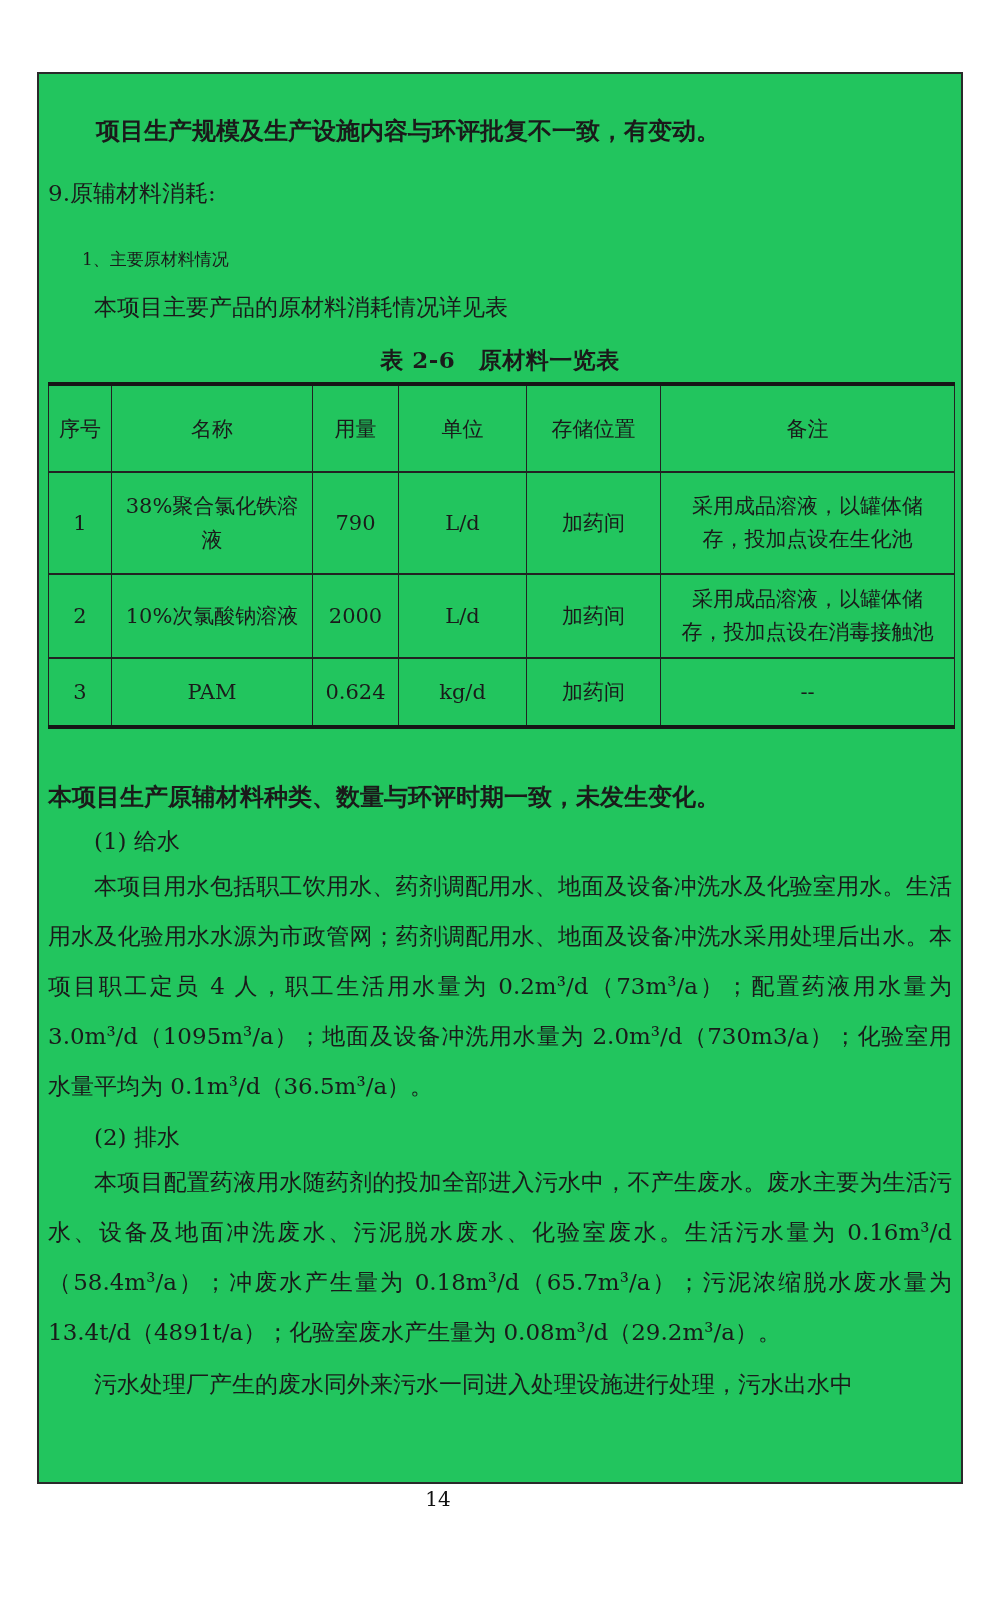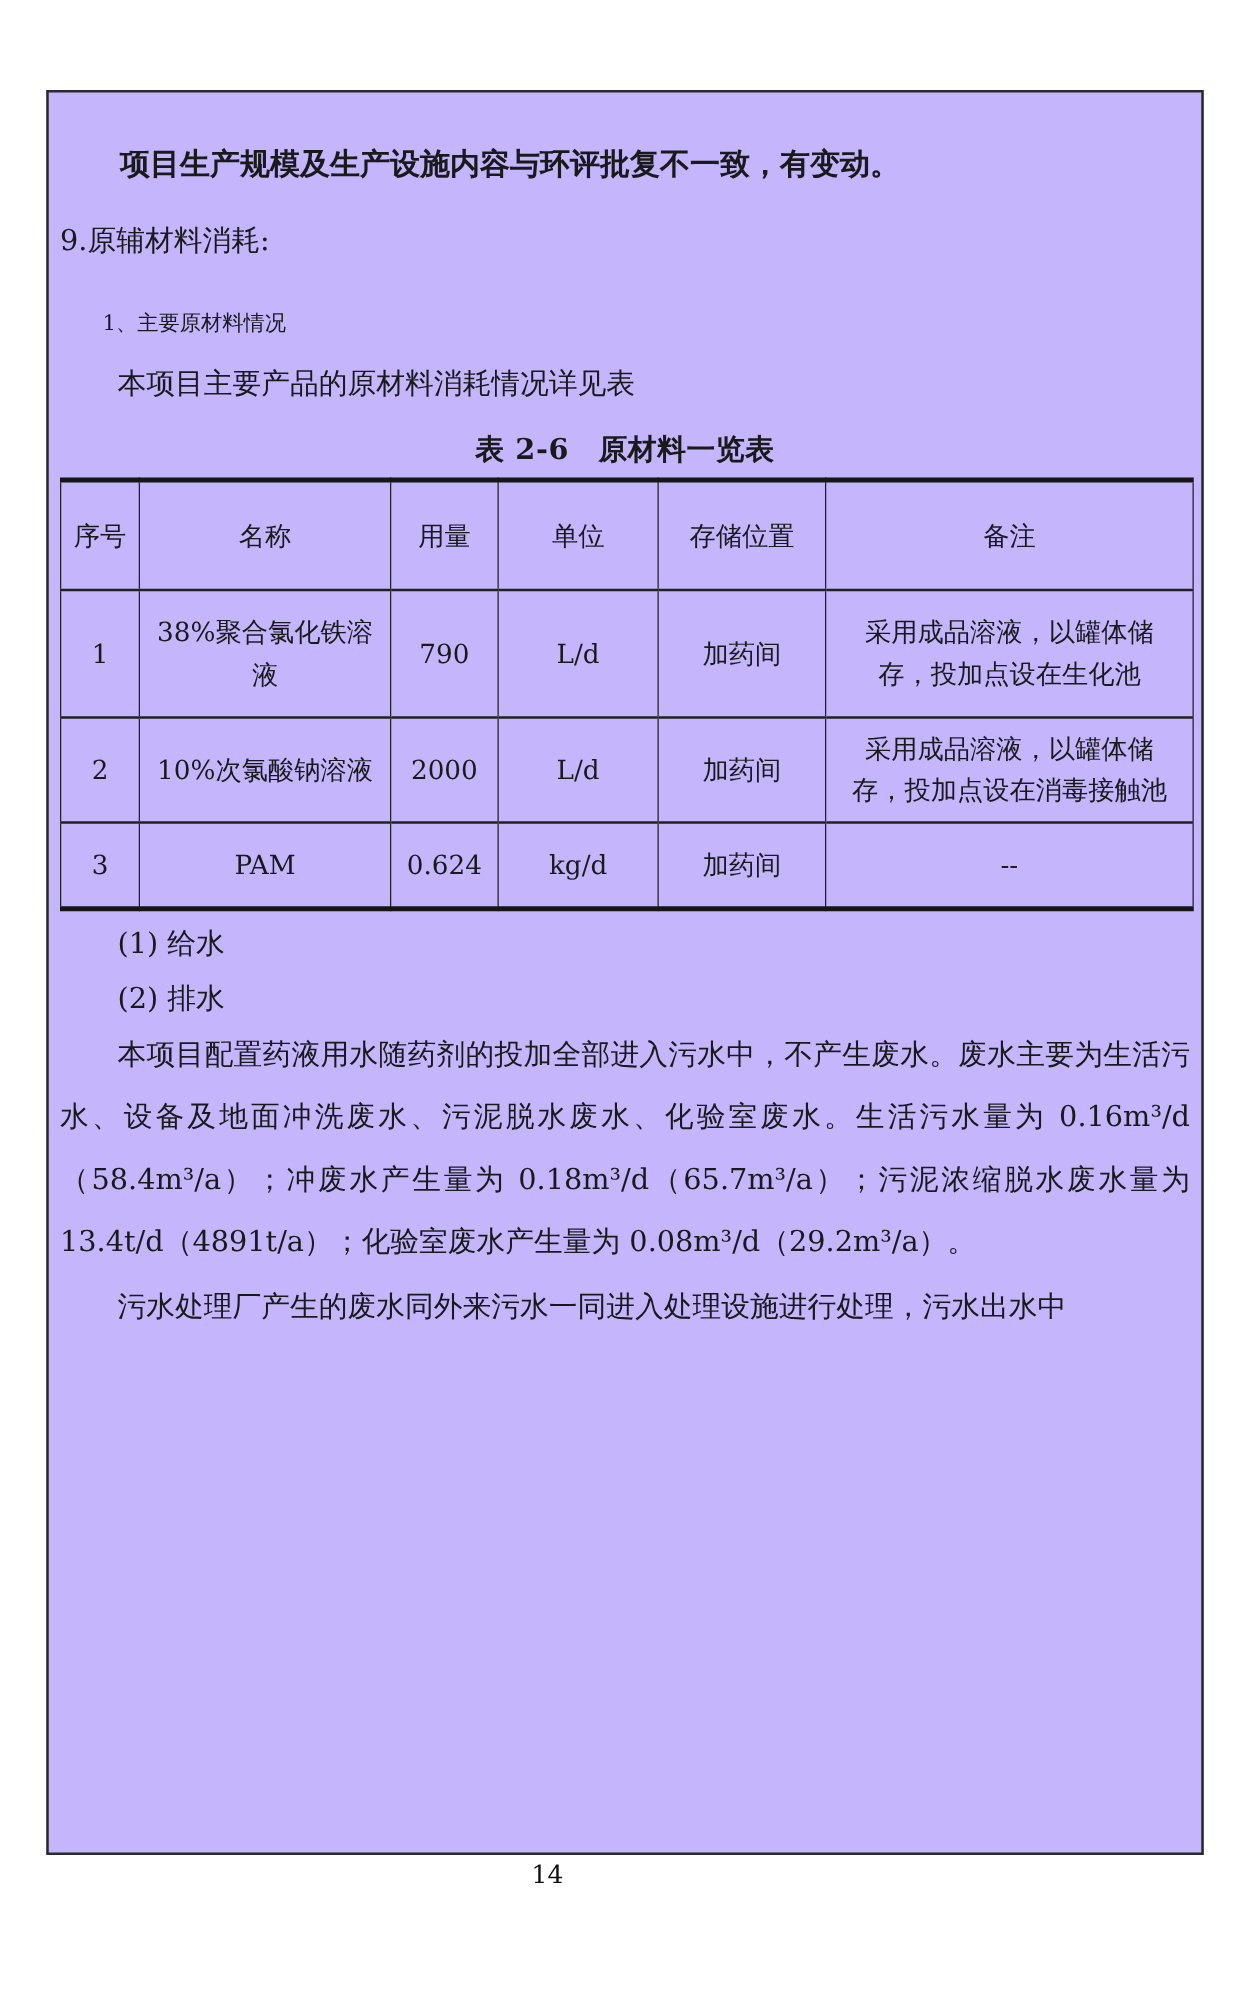--- a/index.html
+++ b/index.html
@@ -23,21 +23,21 @@
   }
   .content-box {
     position: absolute;
     left: 37px;
     top: 72px;
     width: 926px;
     height: 1412px;
     border: 2px solid #2a2a2a;
     box-sizing: border-box;
     padding: 0 9px;
-    background: #c4b5fd;
+    background: #22c55e;
   }
   .notice {
     font-weight: bold;
     font-size: 24px;
     line-height: 34px;
     text-indent: 2em;
     margin: 40px 0 0 0;
   }
   .sec9 {
     font-size: 23px;
@@ -185,24 +185,26 @@
           <td class="c-no">3</td>
           <td class="c-name">PAM</td>
           <td class="c-amt">0.624</td>
           <td class="c-unit">kg/d</td>
           <td class="c-sto">加药间</td>
           <td class="c-note">--</td>
         </tr>
       </tbody>
     </table>
 
+    <p class="conclusion">本项目生产原辅材料种类、数量与环评时期一致，未发生变化。</p>
 
 
     <p class="sub-title">(1) 给水</p>
 
+    <p class="body-para">本项目用水包括职工饮用水、药剂调配用水、地面及设备冲洗水及化验室用水。生活用水及化验用水水源为市政管网；药剂调配用水、地面及设备冲洗水采用处理后出水。本项目职工定员 4 人，职工生活用水量为 0.2m³/d（73m³/a）；配置药液用水量为 3.0m³/d（1095m³/a）；地面及设备冲洗用水量为 2.0m³/d（730m3/a）；化验室用水量平均为 0.1m³/d（36.5m³/a）。</p>
 
     <p class="sub-title">(2) 排水</p>
 
     <p class="body-para">本项目配置药液用水随药剂的投加全部进入污水中，不产生废水。废水主要为生活污水、设备及地面冲洗废水、污泥脱水废水、化验室废水。生活污水量为 0.16m³/d（58.4m³/a）；冲废水产生量为 0.18m³/d（65.7m³/a）；污泥浓缩脱水废水量为 13.4t/d（4891t/a）；化验室废水产生量为 0.08m³/d（29.2m³/a）。</p>
 
     <p class="body-para">污水处理厂产生的废水同外来污水一同进入处理设施进行处理，污水出水中</p>
 
   </div>
 
   <div class="page-footer">14</div>

